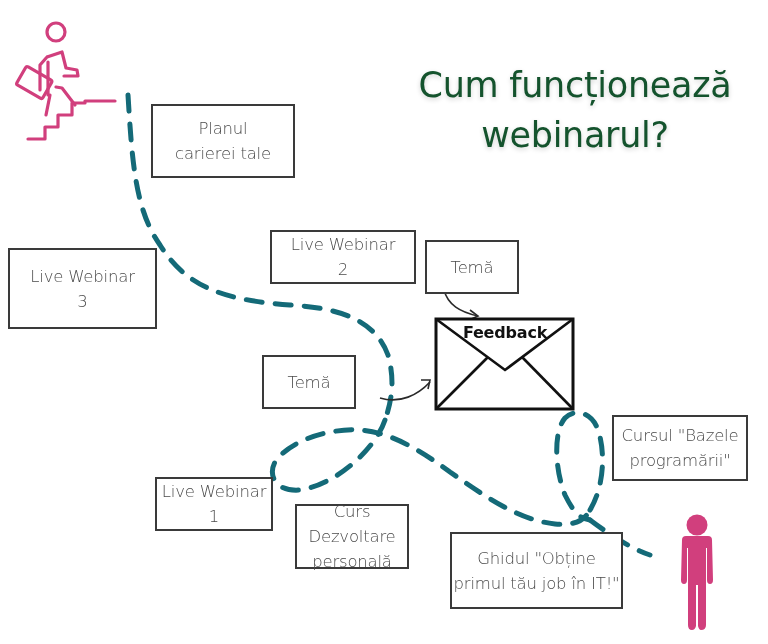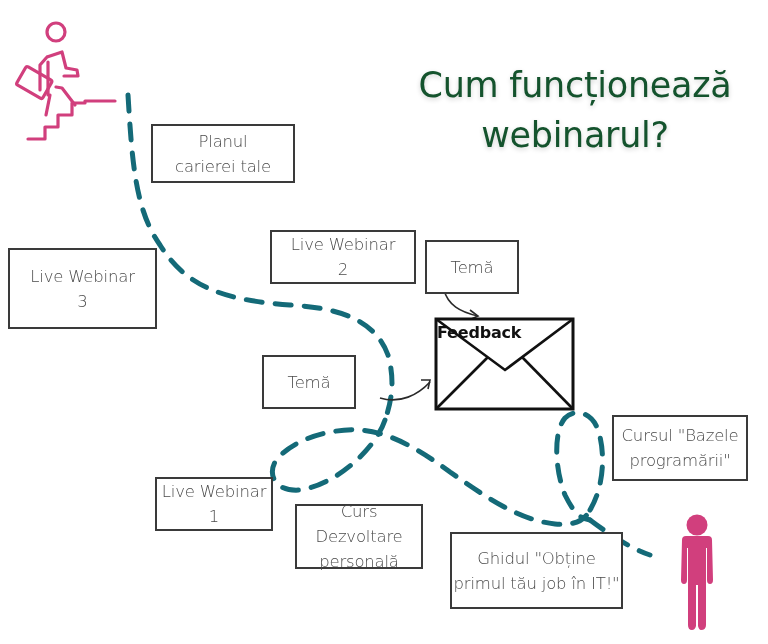--- a/index.html
+++ b/index.html
@@ -6,21 +6,21 @@
   body { width: 768px; height: 644px; position: relative; overflow: hidden;
          font-family: "DejaVu Sans", "Liberation Sans", sans-serif; }
   #canvas { position: absolute; left: 0; top: 0; width: 768px; height: 644px; }
   .box { position: absolute; border: 2px solid #3a3a3a; background: #fff; box-sizing: border-box;
          display: flex; align-items: center; justify-content: center; text-align: center;
          color: #4a4a4a; font-size: 16.5px; line-height: 25px; font-weight: 300; letter-spacing: -0.2px; }
   .box span { white-space: pre-line; }
   .title { position: absolute; left: 405px; top: 60px; width: 340px; text-align: center;
            color: #14532d; font-size: 35px; line-height: 50px; letter-spacing: -0.3px;
            text-shadow: 0 2px 5px rgba(0,0,0,0.18); white-space: pre-line; }
-  .feedback-label { position: absolute; left: 437px; top: 323px; width: 136px; text-align: left;
+  .feedback-label { position: absolute; left: 437px; top: 323px; width: 136px; text-align: center;
                     font-weight: bold; font-size: 16px; color: #111; letter-spacing: -0.2px; }
 </style>
 </head>
 <body>
 
 <svg id="canvas" viewBox="0 0 768 644" xmlns="http://www.w3.org/2000/svg">
 
   <g fill="none" stroke="#146a78" stroke-width="5" stroke-linecap="round" stroke-dasharray="16 13">
     <path d="M128 95 C 132 160, 135 210, 160 245 C 185 285, 220 300, 290 305 C 340 308, 375 320, 388 355 C 395 380, 392 400, 385 420"></path>
     <path d="M385 420 C 375 450, 335 485, 300 490 C 275 492, 268 475, 275 462 C 290 440, 330 428, 360 430 C 390 432, 420 450, 450 472 C 490 500, 520 520, 555 524 C 575 526, 585 520, 590 510"></path>
@@ -52,21 +52,21 @@
 
   <g fill="#d13f7d">
     <circle cx="697" cy="525" r="10.5"></circle>
     <path d="M682 540 Q 682 536 686 536 L 708 536 Q 712 536 712 540 L 713 580 Q 713 584 710 584 Q 707 584 707 580 L 707 548 L 706 548 L 706 625 Q 706 630 701 630 Q 699 630 698 626 L 698 585 L 696 585 L 696 626 Q 695 630 692 630 Q 688 630 688 625 L 688 548 L 687 548 L 687 580 Q 687 584 684 584 Q 681 584 681 580 Z"></path>
   </g>
 </svg>
 
 <div class="title">Cum funcționează
 webinarul?</div>
 
-<div class="box" style="left:151px;top:124px;width:144px;height:59px;">
+<div class="box" style="left:151px;top:104px;width:144px;height:74px;">
   <span>Planul
 carierei tale</span>
 </div>
 
 <div class="box" style="left:8px;top:248px;width:149px;height:81px;">
   <span>Live Webinar
 3</span>
 </div>
 
 <div class="box" style="left:270px;top:230px;width:146px;height:54px;">
@@ -80,21 +80,21 @@
 
 <div class="box" style="left:262px;top:355px;width:94px;height:54px;">
   <span>Temă</span>
 </div>
 
 <div class="box" style="left:155px;top:477px;width:118px;height:54px;">
   <span>Live Webinar
 1</span>
 </div>
 
-<div class="box" style="left:295px;top:504px;width:128px;height:65px;">
+<div class="box" style="left:295px;top:504px;width:114px;height:65px;">
   <span>Curs Dezvoltare
 personală</span>
 </div>
 
 <div class="box" style="left:612px;top:415px;width:136px;height:66px;">
   <span>Cursul "Bazele
 programării"</span>
 </div>
 
 <div class="box" style="left:450px;top:532px;width:173px;height:77px;">

